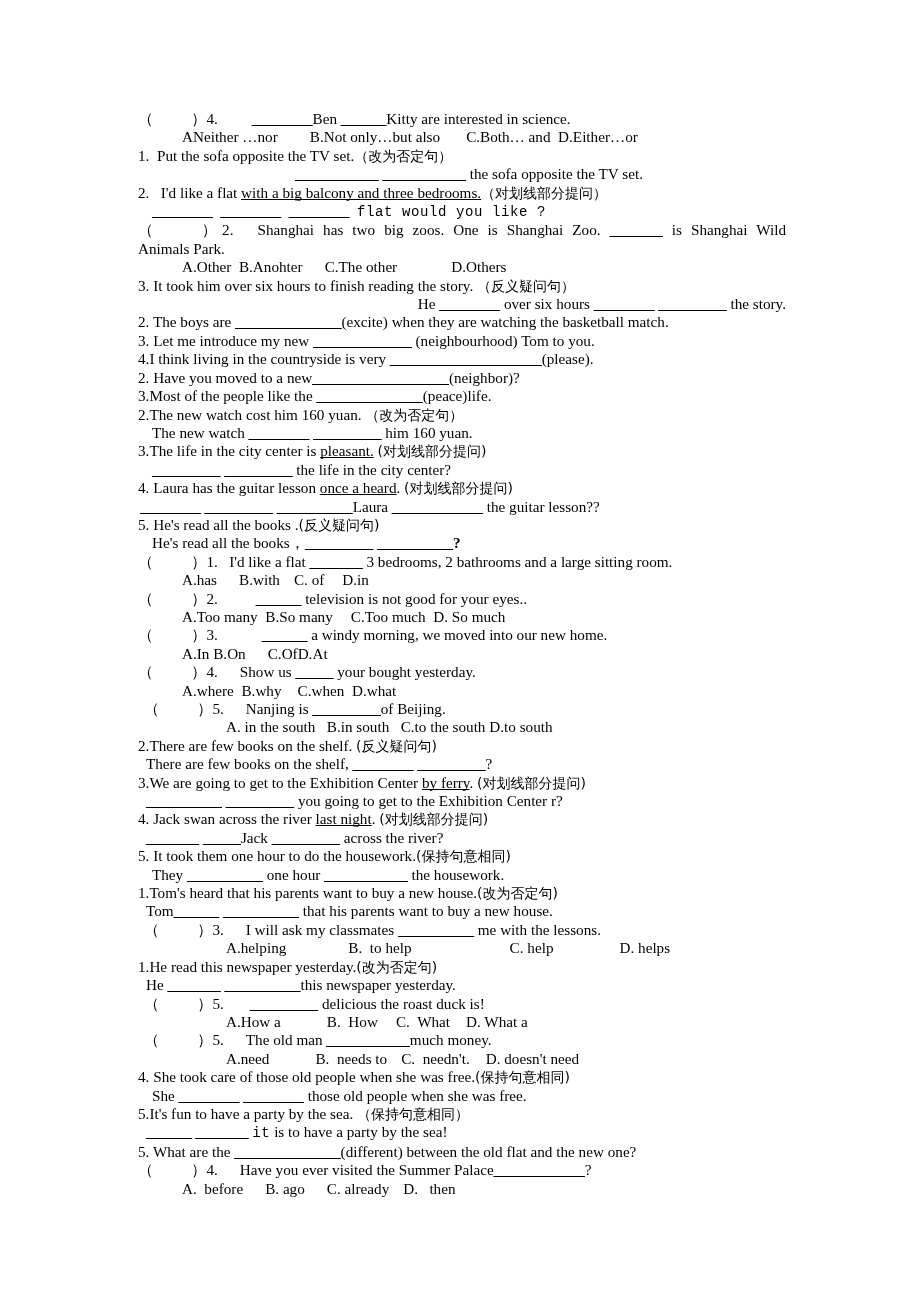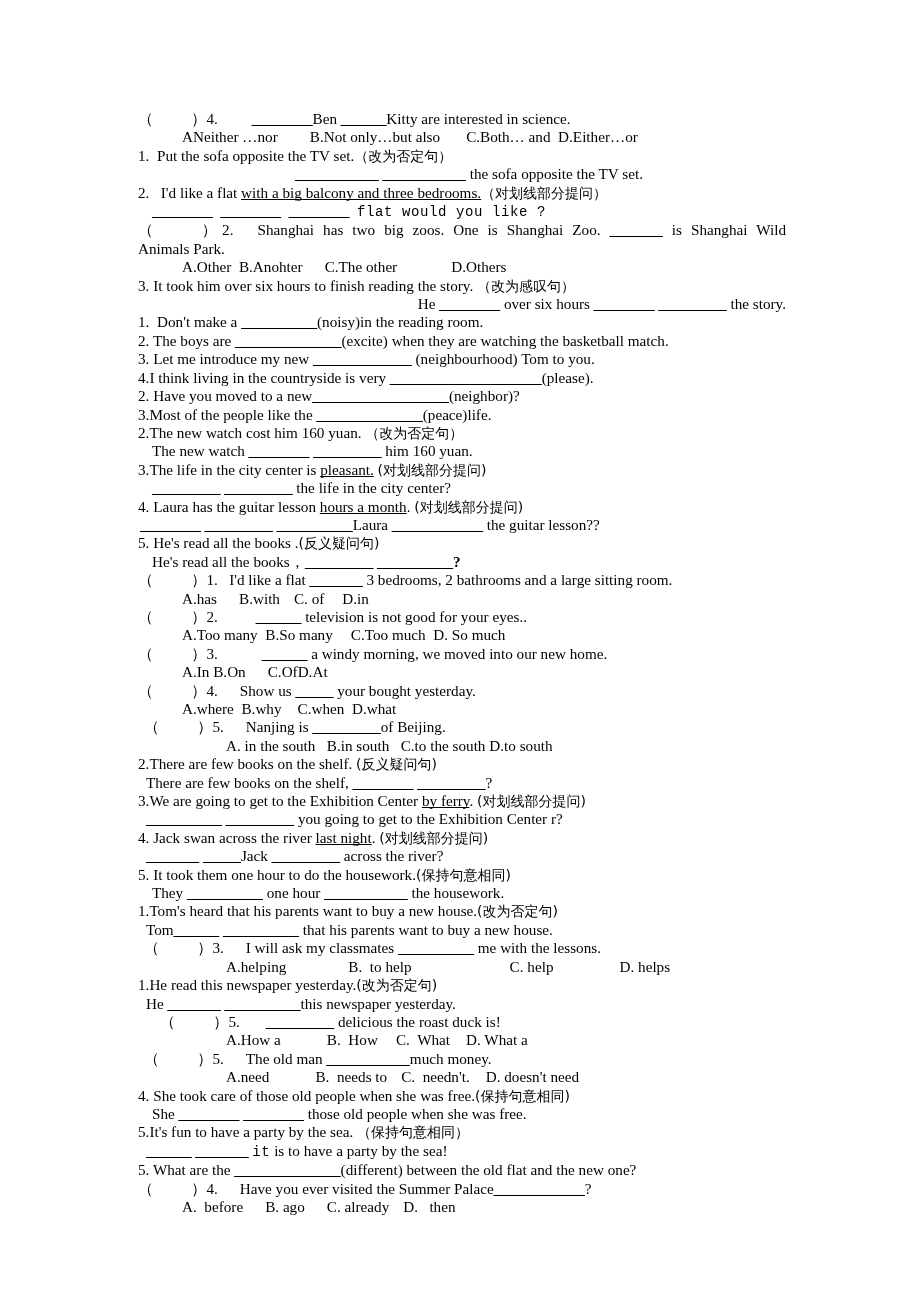--- a/index.html
+++ b/index.html
@@ -78,45 +78,44 @@
     <div class="ln">2.&nbsp;&nbsp; I'd like a flat <span class="u">with a big balcony and three bedrooms.</span><span class="cn">（对划线部分提问）</span></div>
 
     <div class="ln" style="padding-left:14px;"><span class="bl">________</span>&nbsp; <span class="bl">________</span>&nbsp; <span class="bl">________</span>&nbsp; <span class="mono">flat would you like ?</span></div>
 
     <div class="ln jst">（<span style="display:inline-block;width:38px"></span>）2.<span style="display:inline-block;width:24px"></span>Shanghai has two big zoos. One is Shanghai Zoo. <span class="bl">_______</span> is Shanghai Wild</div>
 
     <div class="ln">Animals Park.</div>
 
     <div class="ln" style="padding-left:44px;">A.Other&nbsp; B.Anohter<span style="display:inline-block;width:22px"></span>C.The other<span style="display:inline-block;width:54px"></span>D.Others</div>
 
-    <div class="ln">3. It took him over six hours to finish reading the story. <span class="cn">（改为感叹句）</span></div>
+    <div class="ln">3. It took him over six hours to finish reading the story. <span class="cn">（反义疑问句）</span></div>
 
     <div class="ln" style="padding-left:14px;text-align:right;">He <span class="bl">________</span> over six hours <span class="bl">________</span> <span class="bl">_________</span> the story.</div>
 
-    <div class="ln">1.&nbsp; Don't make a <span class="bl">__________</span>(noisy)in the reading room.</div>
 
     <div class="ln">2. The boys are <span class="bl">______________</span>(excite) when they are watching the basketball match.</div>
 
     <div class="ln">3. Let me introduce my new <span class="bl">_____________</span> (neighbourhood) Tom to you.</div>
 
     <div class="ln">4.I think living in the countryside is very <span class="bl">____________________</span>(please).</div>
 
     <div class="ln">2. Have you moved to a new<span class="bl">__________________</span>(neighbor)?</div>
 
     <div class="ln">3.Most of the people like the <span class="bl">______________</span>(peace)life.</div>
 
     <div class="ln">2.The new watch cost him 160 yuan. <span class="cn">（改为否定句）</span></div>
 
     <div class="ln" style="padding-left:14px;">The new watch <span class="bl">________</span> <span class="bl">_________</span> him 160 yuan.</div>
 
     <div class="ln">3.The life in the city center is <span class="u">pleasant.</span> <span class="cn">(对划线部分提问)</span></div>
 
     <div class="ln" style="padding-left:14px;"><span class="bl">_________</span> <span class="bl">_________</span> the life in the city center?</div>
 
-    <div class="ln">4. Laura has the guitar lesson <span class="u">hours a month</span>. <span class="cn">(对划线部分提问)</span></div>
+    <div class="ln">4. Laura has the guitar lesson <span class="u">once a heard</span>. <span class="cn">(对划线部分提问)</span></div>
 
     <div class="ln" style="padding-left:2px;"><span class="bl">________</span> <span class="bl">_________</span> <span class="bl">__________</span>Laura <span class="bl">____________</span> the guitar lesson??</div>
 
     <div class="ln">5. He's read all the books .<span class="cn">(反义疑问句)</span></div>
 
     <div class="ln" style="padding-left:14px;">He's read all the books，<span class="bl">_________</span> <span class="bl">__________</span><span class="b">?</span></div>
 
     <div class="ln">（<span style="display:inline-block;width:38px"></span>）1.&nbsp;&nbsp; I'd like a flat <span class="bl">_______</span> 3 bedrooms, 2 bathrooms and a large sitting room.</div>
 
     <div class="ln" style="padding-left:44px;">A.has<span style="display:inline-block;width:22px"></span>B.with<span style="display:inline-block;width:14px"></span>C. of<span style="display:inline-block;width:18px"></span>D.in</div>
@@ -158,21 +157,21 @@
     <div class="ln" style="padding-left:8px;">Tom<span class="bl">______</span> <span class="bl">__________</span> that his parents want to buy a new house.</div>
 
     <div class="ln" style="padding-left:6px;">（<span style="display:inline-block;width:38px"></span>）3.<span style="display:inline-block;width:22px"></span>I will ask my classmates <span class="bl">__________</span> me with the lessons.</div>
 
     <div class="ln" style="padding-left:88px;">A.helping<span style="display:inline-block;width:62px"></span>B.&nbsp; to help<span style="display:inline-block;width:98px"></span>C. help<span style="display:inline-block;width:66px"></span>D. helps</div>
 
     <div class="ln">1.He read this newspaper yesterday.<span class="cn">(改为否定句)</span></div>
 
     <div class="ln" style="padding-left:8px;">He <span class="bl">_______</span> <span class="bl">__________</span>this newspaper yesterday.</div>
 
-    <div class="ln" style="padding-left:6px;margin-left:16px;">（<span style="display:inline-block;width:38px"></span>）5.<span style="display:inline-block;width:26px"></span><span class="bl">_________</span> delicious the roast duck is!</div>
+    <div class="ln" style="padding-left:6px;">（<span style="display:inline-block;width:38px"></span>）5.<span style="display:inline-block;width:26px"></span><span class="bl">_________</span> delicious the roast duck is!</div>
 
     <div class="ln" style="padding-left:88px;">A.How a<span style="display:inline-block;width:46px"></span>B.&nbsp; How<span style="display:inline-block;width:18px"></span>C.&nbsp; What<span style="display:inline-block;width:16px"></span>D. What a</div>
 
     <div class="ln" style="padding-left:6px;">（<span style="display:inline-block;width:38px"></span>）5.<span style="display:inline-block;width:22px"></span>The old man <span class="bl">___________</span>much money.</div>
 
     <div class="ln" style="padding-left:88px;">A.need<span style="display:inline-block;width:46px"></span>B.&nbsp; needs to<span style="display:inline-block;width:14px"></span>C.&nbsp; needn't.<span style="display:inline-block;width:16px"></span>D. doesn't need</div>
 
     <div class="ln">4. She took care of those old people when she was free.<span class="cn">(保持句意相同)</span></div>
 
     <div class="ln" style="padding-left:14px;">She <span class="bl">________</span> <span class="bl">________</span> those old people when she was free.</div>

